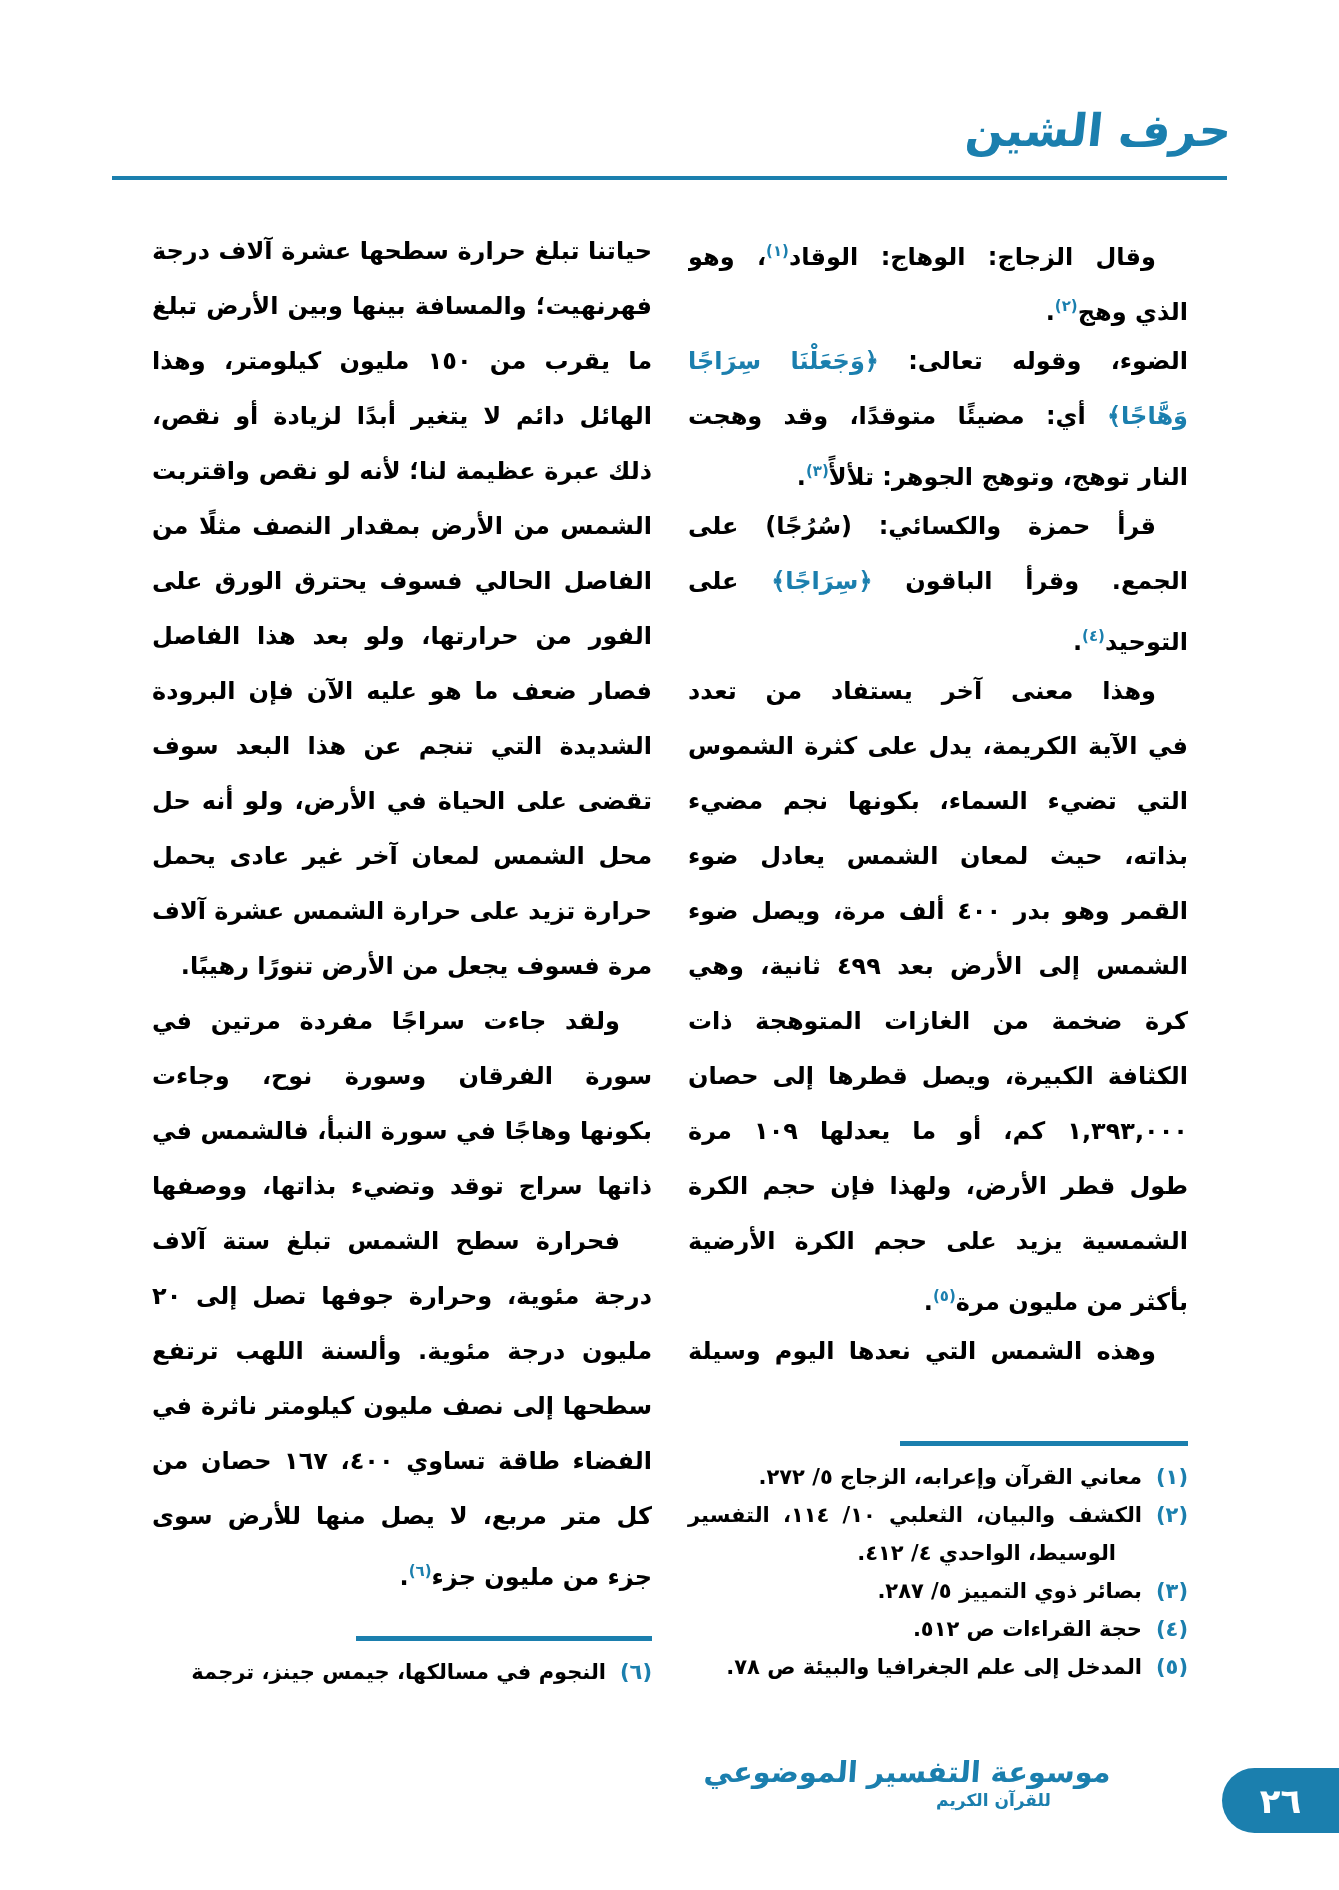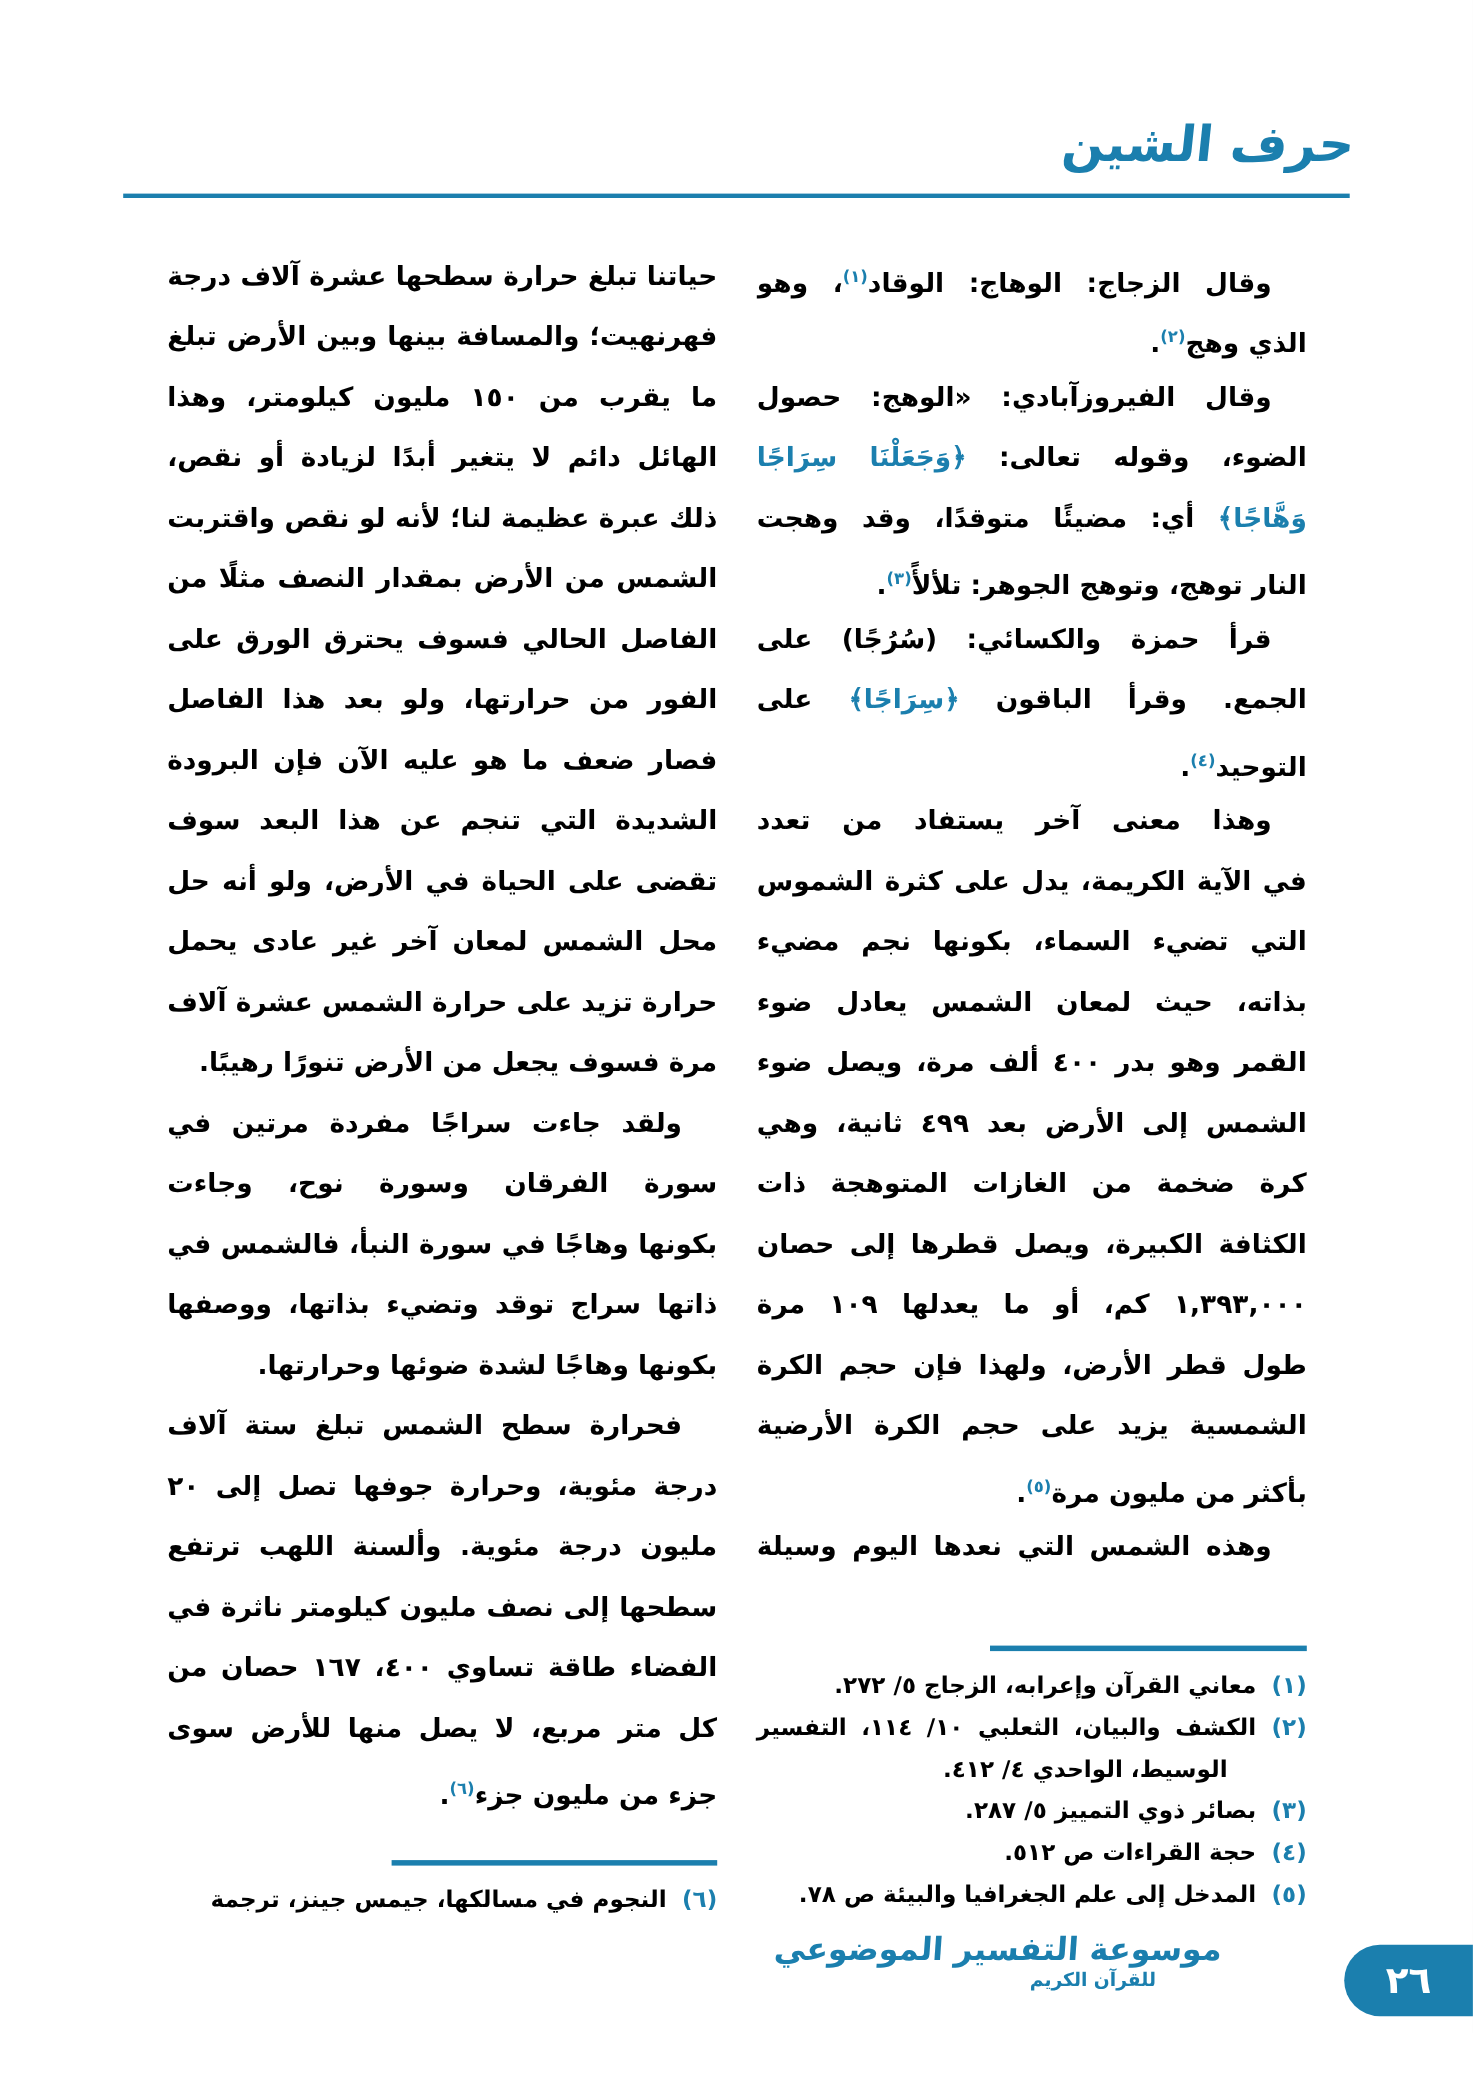--- a/index.html
+++ b/index.html
@@ -67,21 +67,20 @@
   <div class="header-title">حرف الشين</div>
 
   <div class="header-rule"></div>
 
   <div class="columns">
 
     <section class="col" data-col="0">
       <div class="body">
           <div class="line indent"><span>وقال الزجاج: الوهاج: الوقاد</span><span class="sup">(١)</span><span>، وهو</span></div>
           <div class="line end"><span>الذي وهج</span><span class="sup">(٢)</span><span>.</span></div>
-          <div class="line indent"><span>وقال الفيروزآبادي: «الوهج: حصول</span></div>
           <div class="line"><span>الضوء، وقوله تعالى: </span><span class="q">﴿وَجَعَلْنَا سِرَاجًا</span></div>
           <div class="line"><span class="q">وَهَّاجًا﴾</span><span> أي: مضيئًا متوقدًا، وقد وهجت</span></div>
           <div class="line end"><span>النار توهج، وتوهج الجوهر: تلألأً</span><span class="sup">(٣)</span><span>.</span></div>
           <div class="line indent"><span>قرأ حمزة والكسائي: (سُرُجًا) على</span></div>
           <div class="line"><span>الجمع. وقرأ الباقون </span><span class="q">﴿سِرَاجًا﴾</span><span> على</span></div>
           <div class="line end"><span>التوحيد</span><span class="sup">(٤)</span><span>.</span></div>
           <div class="line indent"><span>وهذا معنى آخر يستفاد من تعدد القراءات</span></div>
           <div class="line"><span>في الآية الكريمة، يدل على كثرة الشموس</span></div>
           <div class="line"><span>التي تضيء السماء، بكونها نجم مضيء</span></div>
           <div class="line"><span>بذاته، حيث لمعان الشمس يعادل ضوء</span></div>
@@ -144,21 +143,20 @@
           <div class="line"><span>فصار ضعف ما هو عليه الآن فإن البرودة</span></div>
           <div class="line"><span>الشديدة التي تنجم عن هذا البعد سوف</span></div>
           <div class="line"><span>تقضى على الحياة في الأرض، ولو أنه حل</span></div>
           <div class="line"><span>محل الشمس لمعان آخر غير عادى يحمل</span></div>
           <div class="line"><span>حرارة تزيد على حرارة الشمس عشرة آلاف</span></div>
           <div class="line end"><span>مرة فسوف يجعل من الأرض تنورًا رهيبًا.</span></div>
           <div class="line indent"><span>ولقد جاءت سراجًا مفردة مرتين في</span></div>
           <div class="line"><span>سورة الفرقان وسورة نوح، وجاءت موصوفة</span></div>
           <div class="line"><span>بكونها وهاجًا في سورة النبأ، فالشمس في</span></div>
           <div class="line"><span>ذاتها سراج توقد وتضيء بذاتها، ووصفها</span></div>
-          <div class="line end"><span>بكونها وهاجًا لشدة ضوئها وحرارتها.</span></div>
           <div class="line indent"><span>فحرارة سطح الشمس تبلغ ستة آلاف</span></div>
           <div class="line"><span>درجة مئوية، وحرارة جوفها تصل إلى ٢٠</span></div>
           <div class="line"><span>مليون درجة مئوية. وألسنة اللهب ترتفع عن</span></div>
           <div class="line"><span>سطحها إلى نصف مليون كيلومتر ناثرة في</span></div>
           <div class="line"><span>الفضاء طاقة تساوي ٤٠٠، ١٦٧ حصان من</span></div>
           <div class="line"><span>كل متر مربع، لا يصل منها للأرض سوى</span></div>
           <div class="line end"><span>جزء من مليون جزء</span><span class="sup">(٦)</span><span>.</span></div>
         </div>
       <div class="fn-rule"></div>
       <div class="fns">

